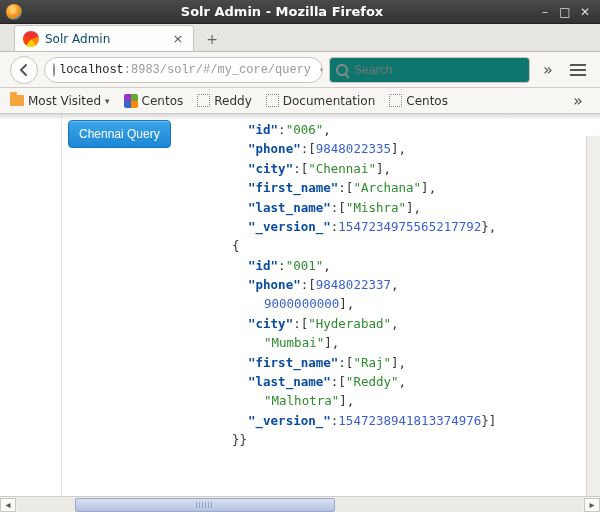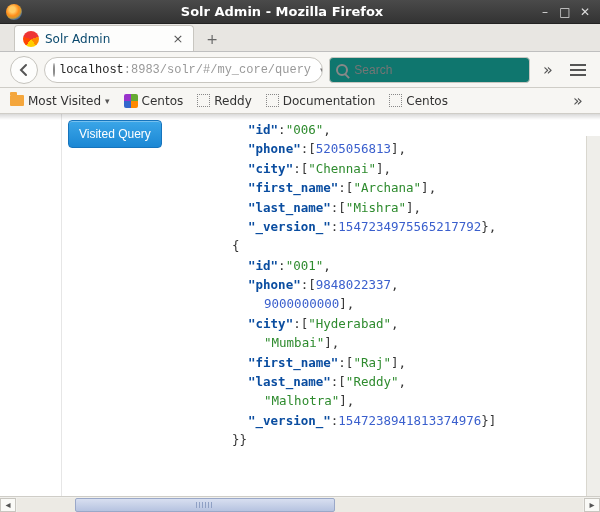--- a/index.html
+++ b/index.html
@@ -139,25 +139,25 @@
       <span>Centos</span>
     </div>
   <div class="sp"></div>
   <div class="iconbtn chev2"></div>
 </div>
 
 <div class="content">
   <div class="shadow-top"></div>
   <div class="leftcol"></div>
   <div class="midcol">
-    <button class="exec">Visited Query</button>
+    <button class="exec">Chennai Query</button>
   </div>
   <div class="resultcol">
     <div class="ind2"><span class="k">"id"</span><span class="p">:</span><span class="s">"006"</span><span class="p">,</span></div>
-    <div class="ind2"><span class="k">"phone"</span><span class="p">:[</span><span class="n">5205056813</span><span class="p">],</span></div>
+    <div class="ind2"><span class="k">"phone"</span><span class="p">:[</span><span class="n">9848022335</span><span class="p">],</span></div>
     <div class="ind2"><span class="k">"city"</span><span class="p">:[</span><span class="s">"Chennai"</span><span class="p">],</span></div>
     <div class="ind2"><span class="k">"first_name"</span><span class="p">:[</span><span class="s">"Archana"</span><span class="p">],</span></div>
     <div class="ind2"><span class="k">"last_name"</span><span class="p">:[</span><span class="s">"Mishra"</span><span class="p">],</span></div>
     <div class="ind2"><span class="k">"_version_"</span><span class="p">:</span><span class="n">1547234975565217792</span><span class="p">},</span></div>
     <div class="ind1"><span class="p">{</span></div>
     <div class="ind2"><span class="k">"id"</span><span class="p">:</span><span class="s">"001"</span><span class="p">,</span></div>
     <div class="ind2"><span class="k">"phone"</span><span class="p">:[</span><span class="n">9848022337</span><span class="p">,</span></div>
     <div class="ind3"><span class="n">9000000000</span><span class="p">],</span></div>
     <div class="ind2"><span class="k">"city"</span><span class="p">:[</span><span class="s">"Hyderabad"</span><span class="p">,</span></div>
     <div class="ind3"><span class="s">"Mumbai"</span><span class="p">],</span></div>

